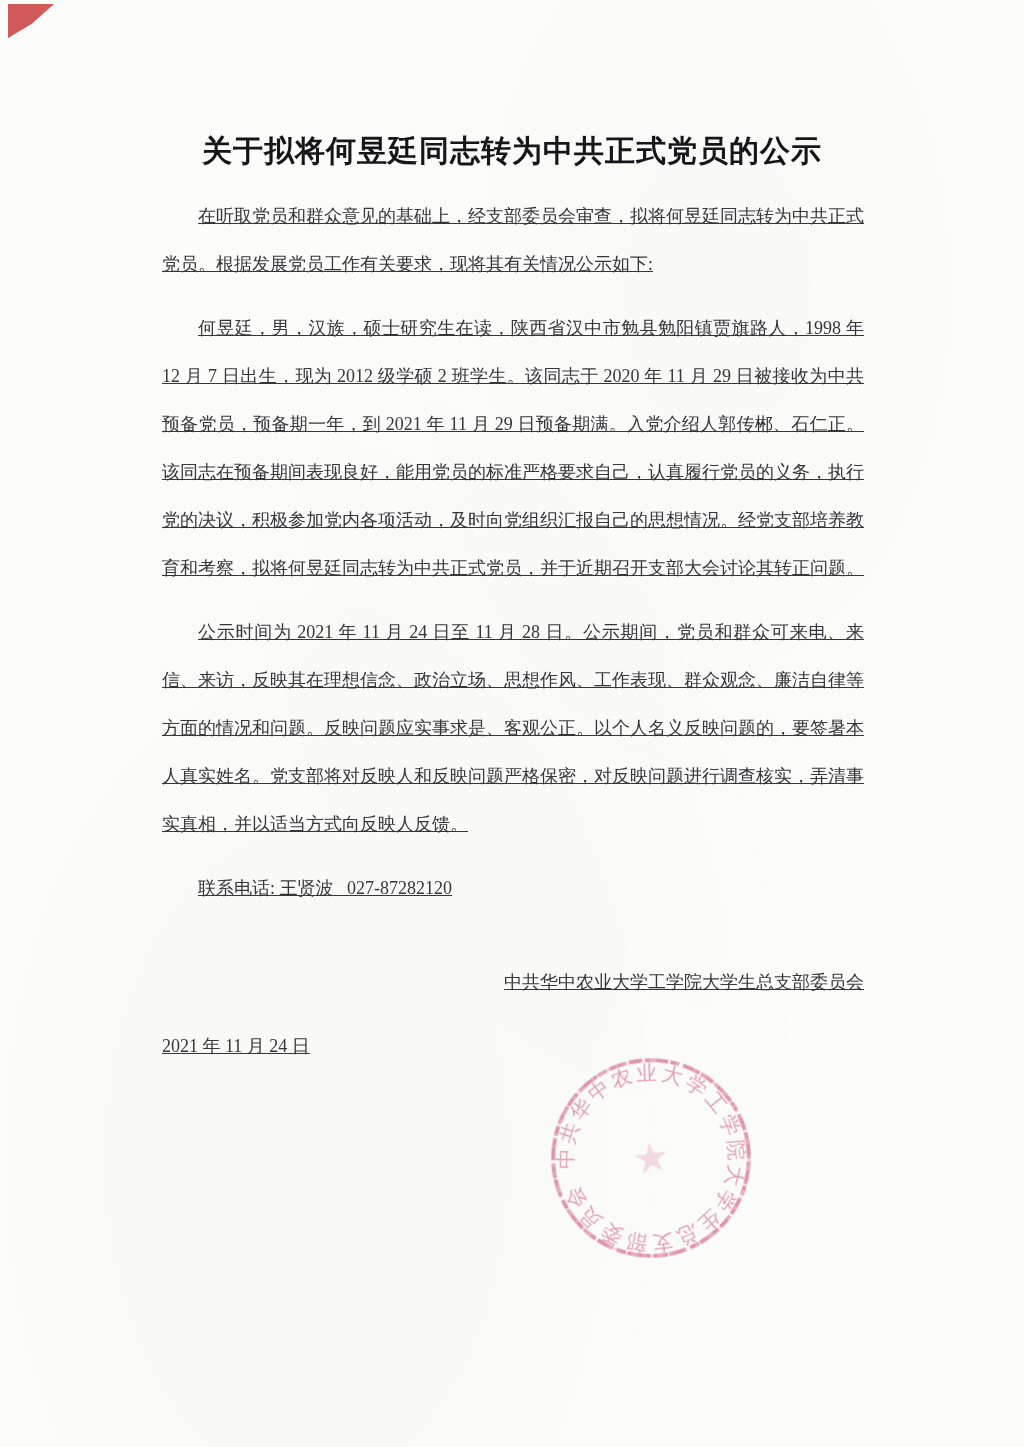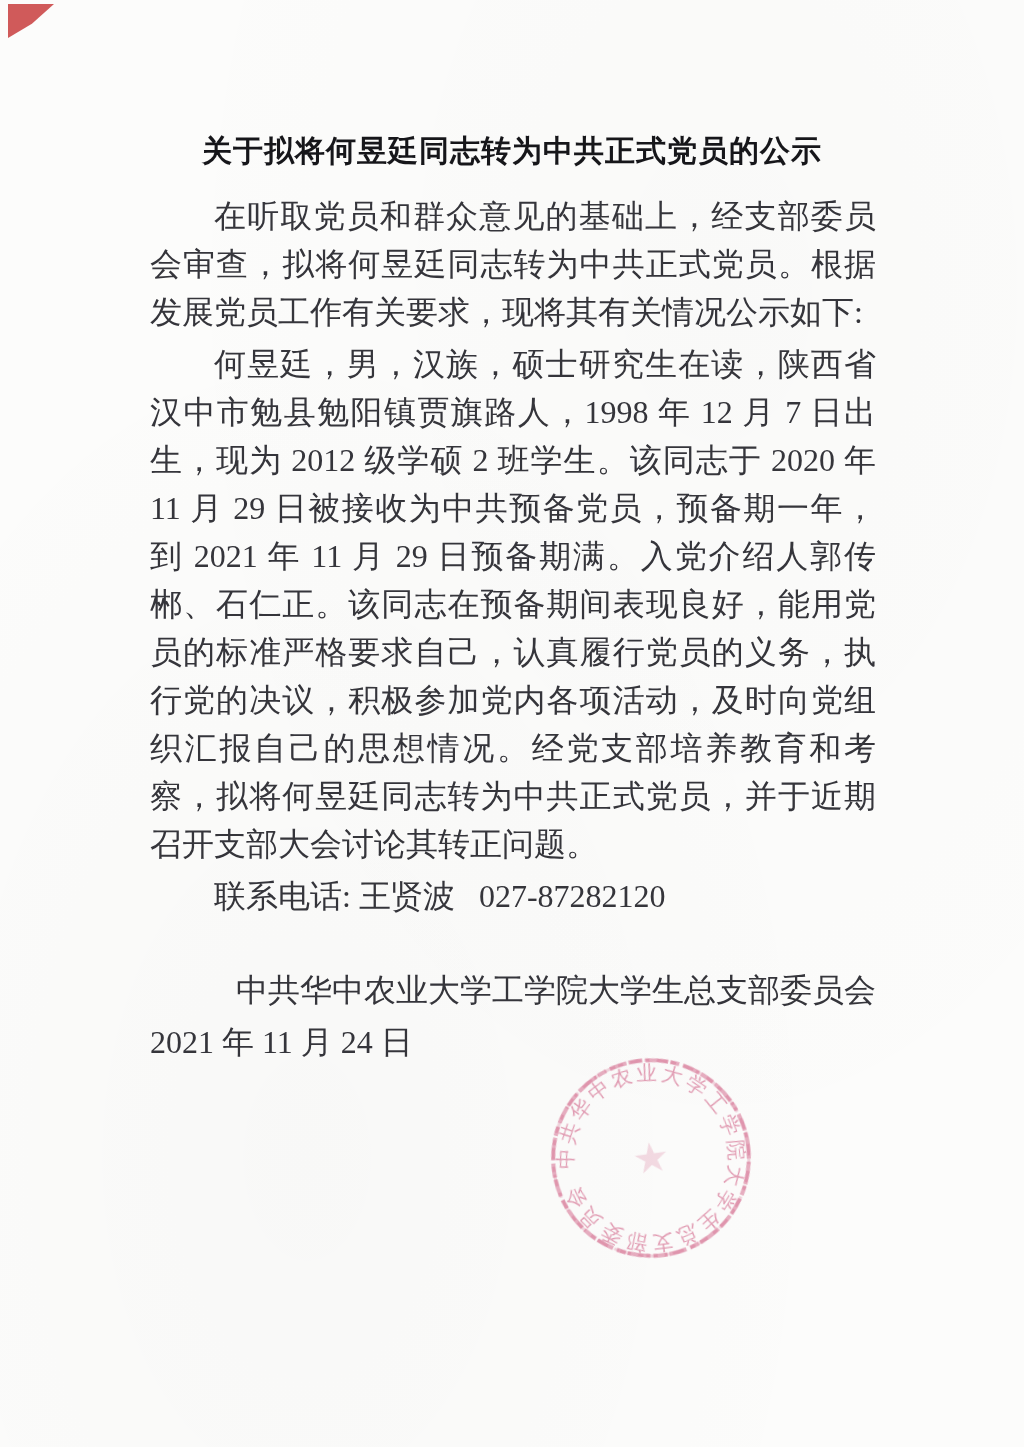--- a/index.html
+++ b/index.html
@@ -46,25 +46,26 @@
     line-height: 40px;
     letter-spacing: 1px;
     color: #16161a;
   }
   .content {
     position: relative;
     margin: 21px 144px 0 146px;
     z-index: 1;
   }
   .content p {
-    margin: 4px;
-    font-size: 32px;
+    margin: 16px;
+    font-size: 18px;
     line-height: 48px;
     text-align: justify;
     text-indent: 2em;
+    text-decoration: underline;
   }
   .contact {
     text-align: right;
     white-space: pre-wrap;
   }
   .signature {
     margin-top: 46px !important;
     text-align: right !important;
     text-indent: 0 !important;
   }
@@ -90,20 +91,21 @@
 
 <div class="page">
 
   <div class="corner-mark"></div>
 
   <h1 class="title">关于拟将何昱廷同志转为中共正式党员的公示</h1>
 
   <div class="content">
     <p>在听取党员和群众意见的基础上，经支部委员会审查，拟将何昱廷同志转为中共正式党员。根据发展党员工作有关要求，现将其有关情况公示如下:</p>
     <p>何昱廷，男，汉族，硕士研究生在读，陕西省汉中市勉县勉阳镇贾旗路人，1998 年 12 月 7 日出生，现为 2012 级学硕 2 班学生。该同志于 2020 年 11 月 29 日被接收为中共预备党员，预备期一年，到 2021 年 11 月 29 日预备期满。入党介绍人郭传郴、石仁正。该同志在预备期间表现良好，能用党员的标准严格要求自己，认真履行党员的义务，执行党的决议，积极参加党内各项活动，及时向党组织汇报自己的思想情况。经党支部培养教育和考察，拟将何昱廷同志转为中共正式党员，并于近期召开支部大会讨论其转正问题。</p>
+    <p>公示时间为 2021 年 11 月 24 日至 11 月 28 日。公示期间，党员和群众可来电、来信、来访，反映其在理想信念、政治立场、思想作风、工作表现、群众观念、廉洁自律等方面的情况和问题。反映问题应实事求是、客观公正。以个人名义反映问题的，要签暑本人真实姓名。党支部将对反映人和反映问题严格保密，对反映问题进行调查核实，弄清事实真相，并以适当方式向反映人反馈。</p>
     <p class="contact">联系电话: 王贤波   027-87282120</p>
     <p class="signature">中共华中农业大学工学院大学生总支部委员会</p>
     <p class="date">2021 年 11 月 24 日</p>
   </div>
 
   <div class="stamp">
     <svg viewBox="0 0 200 200" width="206" height="206" aria-hidden="true">
       <circle cx="100" cy="100" r="95" fill="none" stroke-width="4" opacity="0.42" stroke-dasharray="14 3 22 2 9 4 17 2" stroke="#c8406e"></circle>
       <circle cx="100" cy="100" r="95" fill="none" stroke-width="3" opacity="0.22" stroke-dasharray="5 7 11 3" transform="rotate(117 100 100)" stroke="#c8406e"></circle>
       <path id="sealCircle" fill="none" d="M 24,100 A 76,76 0 1 1 176,100 A 76,76 0 1 1 24,100"></path>

